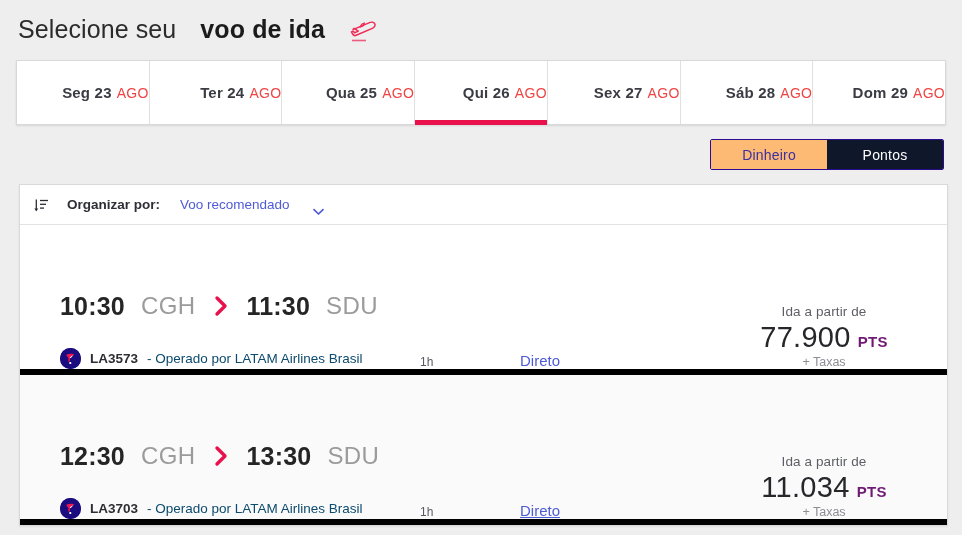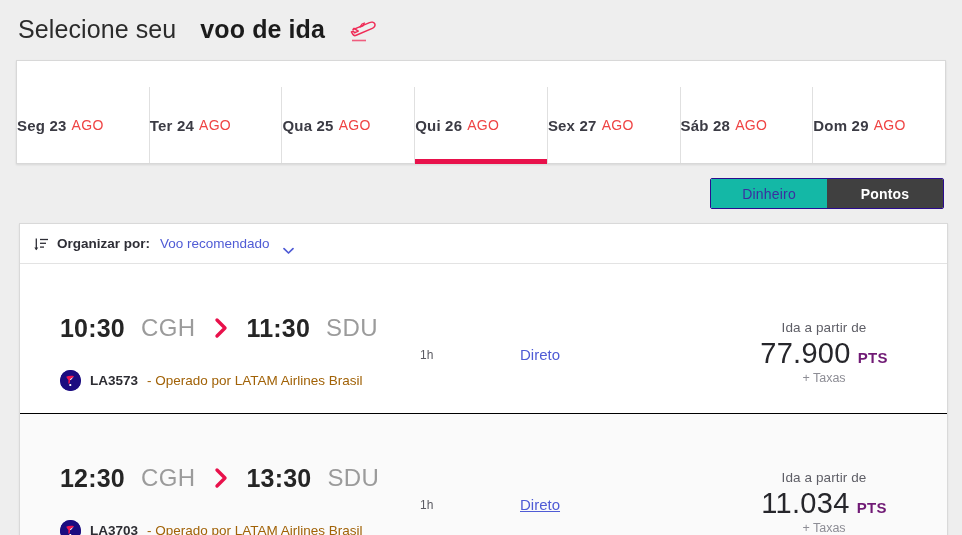--- a/index.html
+++ b/index.html
@@ -48,30 +48,29 @@
   
   .date-tabs {
     display: flex;
     margin: 12px 16px 0 16px;
     background: #ffffff;
     border: 1px solid #d8d8d8;
     box-shadow: 0 1px 2px rgba(0,0,0,0.10);
   }
   .date-tab {
     flex: 1 1 0;
-    height: 76px;
+    height: 63px;
     position: relative;
     display: flex;
     align-items: center;
-    justify-content: flex-start;
+    justify-content: flex-end;
     border-right: 1px solid #e0e0e0;
     cursor: pointer;
     background: #ffffff;
     white-space: nowrap;
-    margin-top: 26px;
   }
   .date-tab:last-child { border-right: none; }
   .date-tab .d-main {
     font-size: 15px;
     font-weight: 700;
     color: #3b3b44;
     letter-spacing: 0.2px;
   }
   .date-tab .d-month {
     font-size: 14px;
@@ -104,44 +103,43 @@
   .toggle-btn {
     width: 116px;
     display: flex;
     align-items: center;
     justify-content: center;
     font-size: 14px;
     cursor: pointer;
     letter-spacing: 0.2px;
   }
   .toggle-btn.off {
-    background: #14b8a6;
+    background: #fdba74;
     color: #3c2fa0;
   }
   .toggle-btn.on {
-    background: #404040;
+    background: #0f172a;
     color: #ffffff;
-    font-weight: bold;
   }
 
   
   .results-card {
     margin: 14px 14px 0 19px;
     background: #ffffff;
     border: 1px solid #d9d9d9;
     box-shadow: 0 1px 2px rgba(0,0,0,0.07);
   }
 
   .sort-bar {
     height: 40px;
     display: flex;
     align-items: center;
     padding-left: 14px;
     border-bottom: 1px solid #e3e3e3;
-    gap: 8px;
+    gap: 18px;
   }
   .sort-icon { width: 15px; height: 15px; position: relative; top: 1px; }
   .sort-label {
     font-size: 13.5px;
     font-weight: 700;
     color: #2e2e36;
   }
   .sort-value {
     font-size: 13.5px;
     color: #4f5bd5;
@@ -153,22 +151,22 @@
     margin-left: 5px;
     position: relative; top: 1px;
     cursor: pointer;
   }
 
   
   .flight-row {
     position: relative;
     height: 150px;
     display: flex;
-    align-items: center;
-    border-bottom: 1px solid #000000;
+    align-items: flex-end;
+    border-bottom: 6px solid #000000;
     background: #ffffff;
     cursor: pointer;
   }
   .flight-row.hover { background: #fafafa; }
 
   .fr-left {
     width: 400px;
     padding: 22px 0 0 40px;
     display: flex;
     flex-direction: column;
@@ -216,21 +214,21 @@
     flex: 0 0 auto;
   }
   .op-flight {
     font-size: 13.5px;
     font-weight: 700;
     color: #2d2d33;
   }
   .op-text {
     font-size: 13.5px;
     font-weight: 400;
-    color: #a16207;
+    color: #0c4a6e;
   }
 
   .fr-duration {
     width: 100px;
     padding-top: 32px;
     font-size: 12px;
     color: #5a5a62;
     text-align: left;
   }
 

